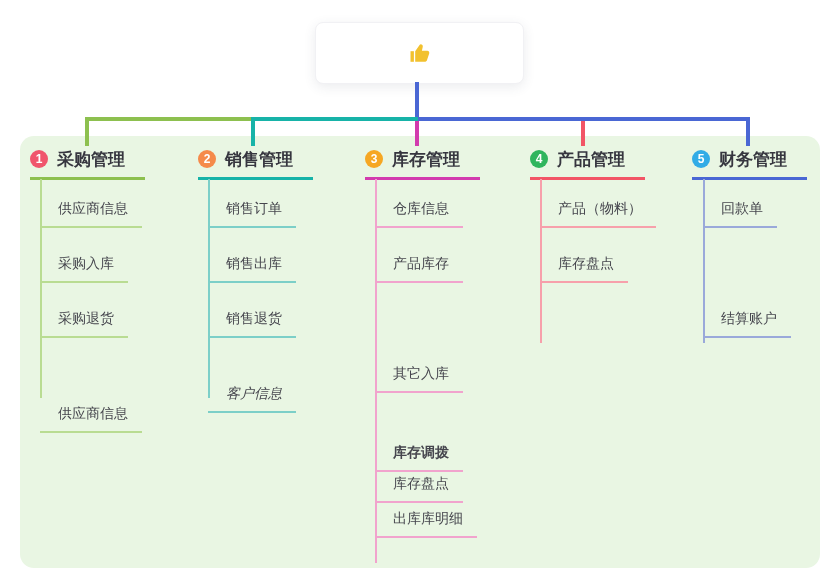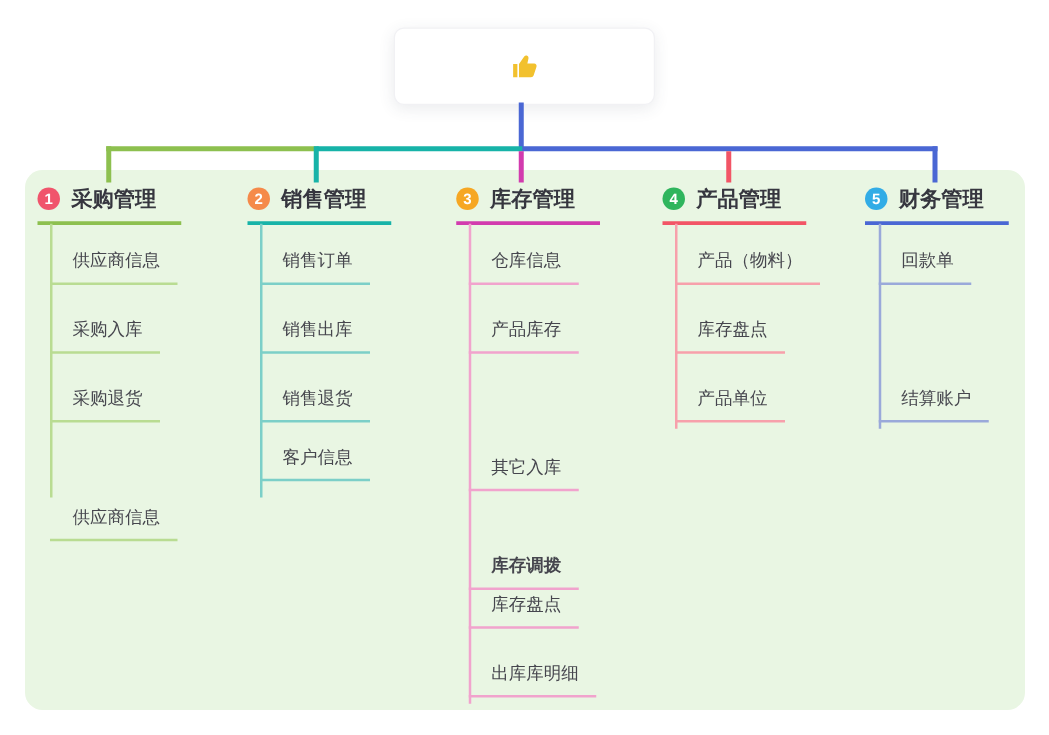--- a/index.html
+++ b/index.html
@@ -76,42 +76,41 @@
   <div class="child" style="left: 40px; top: 365px; border-bottom-color: rgb(185, 220, 146); margin-top: 40px;">供应商信息</div>
 
   <div class="branch-header" style="left: 198px; border-bottom-color: rgb(23, 179, 168);">
     <span class="badge" style="background: rgb(245, 138, 74);">2</span>
     <span>销售管理</span>
   </div>
   <div class="vline" style="left: 208px; top: 179px; height: 219px; background: rgb(124, 207, 200);"></div>
   <div class="child" style="left: 208px; top: 200px; border-bottom-color: rgb(124, 207, 200); text-align: center;">销售订单</div>
   <div class="child" style="left: 208px; top: 255px; border-bottom-color: rgb(124, 207, 200);">销售出库</div>
   <div class="child" style="left: 208px; top: 310px; border-bottom-color: rgb(124, 207, 200);">销售退货</div>
-  <div class="child" style="left: 208px; top: 357px; border-bottom-color: rgb(124, 207, 200);">客户信息</div>
+  <div class="child" style="left: 208px; top: 385px; border-bottom-color: rgb(124, 207, 200); font-style: italic;">客户信息</div>
 
   <div class="branch-header" style="left: 365px; border-bottom-color: rgb(210, 59, 174);">
     <span class="badge" style="background: rgb(246, 167, 35);">3</span>
     <span>库存管理</span>
   </div>
   <div class="vline" style="left: 375px; top: 179px; height: 384px; background: rgb(241, 163, 205);"></div>
   <div class="child" style="left: 375px; top: 200px; border-bottom-color: rgb(241, 163, 205);">仓库信息</div>
   <div class="child" style="left: 375px; top: 255px; border-bottom-color: rgb(241, 163, 205);">产品库存</div>
   <div class="child" style="left: 375px; top: 365px; border-bottom-color: rgb(241, 163, 205);">其它入库</div>
   <div class="child" style="left: 375px; top: 444px; border-bottom-color: rgb(241, 163, 205); font-weight: bold;">库存调拨</div>
   <div class="child" style="left: 375px; top: 475px; border-bottom-color: rgb(241, 163, 205);">库存盘点</div>
-  <div class="child" style="left: 375px; top: 530px; border-bottom-color: rgb(241, 163, 205);">出库库明细</div>
+  <div class="child" style="left: 375px; top: 510px; border-bottom-color: rgb(241, 163, 205);">出库库明细</div>
 
   <div class="branch-header" style="left: 530px; border-bottom-color: rgb(242, 85, 102);">
     <span class="badge" style="background: rgb(47, 181, 93);">4</span>
     <span>产品管理</span>
   </div>
   <div class="vline" style="left: 540px; top: 179px; height: 164px; background: rgb(247, 160, 171);"></div>
   <div class="child" style="left: 540px; top: 200px; border-bottom-color: rgb(247, 160, 171); text-align: center;">产品（物料）</div>
   <div class="child" style="left: 540px; top: 255px; border-bottom-color: rgb(247, 160, 171);">库存盘点</div>
-  <div class="child" style="left: 540px; top: 310px; border-bottom-color: rgb(247, 160, 171);">产品单位</div>
 
   <div class="branch-header" style="left: 692px; border-bottom-color: rgb(74, 103, 212);">
     <span class="badge" style="background: rgb(50, 172, 230);">5</span>
     <span>财务管理</span>
   </div>
   <div class="vline" style="left: 703px; top: 179px; height: 164px; background: rgb(154, 169, 218);"></div>
   <div class="child" style="left: 703px; top: 200px; border-bottom-color: rgb(154, 169, 218);">回款单</div>
   <div class="child" style="left: 703px; top: 310px; border-bottom-color: rgb(154, 169, 218);">结算账户</div>
 
 </div>

